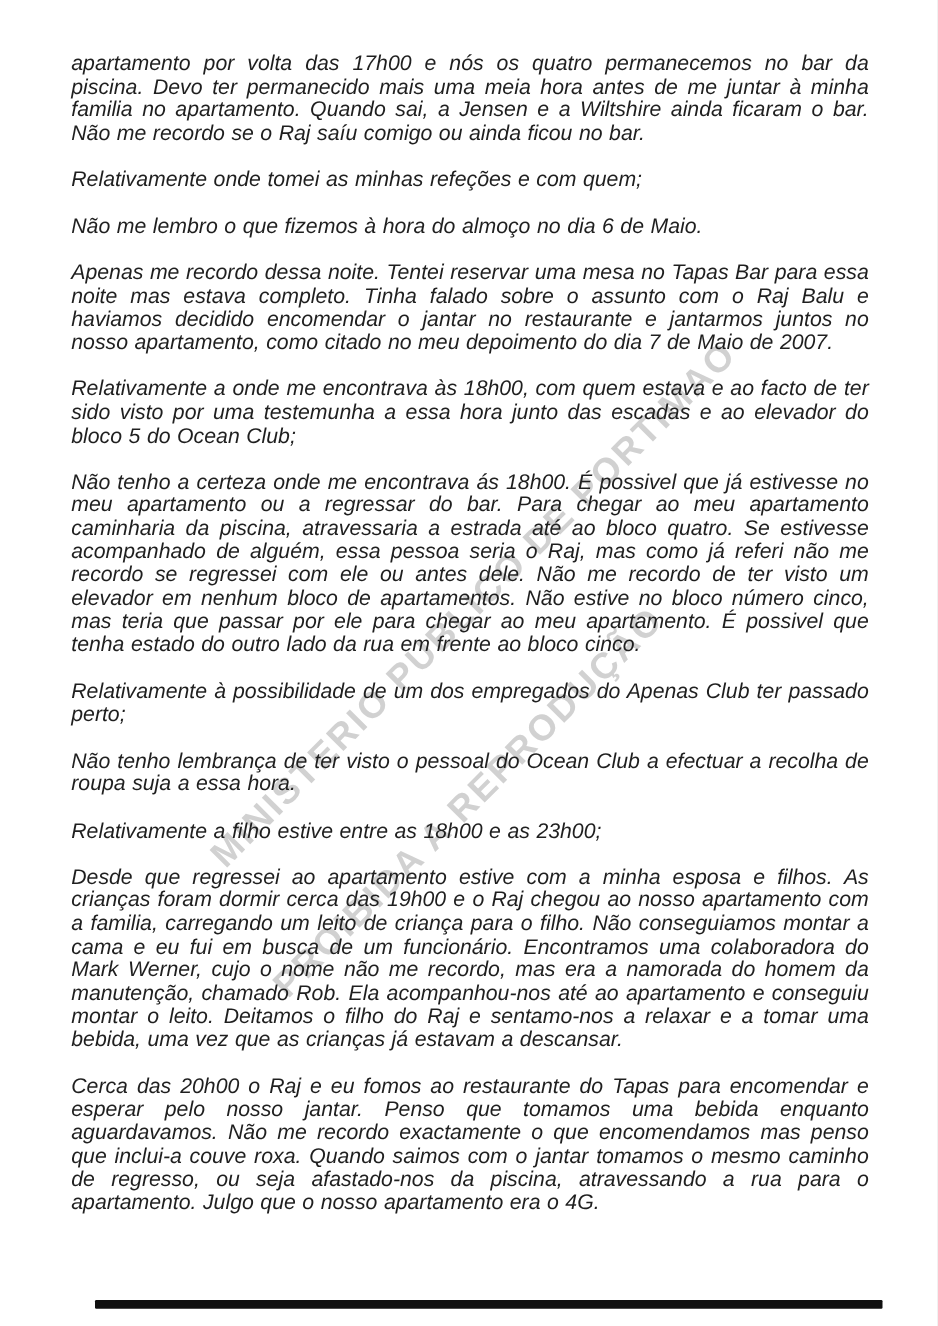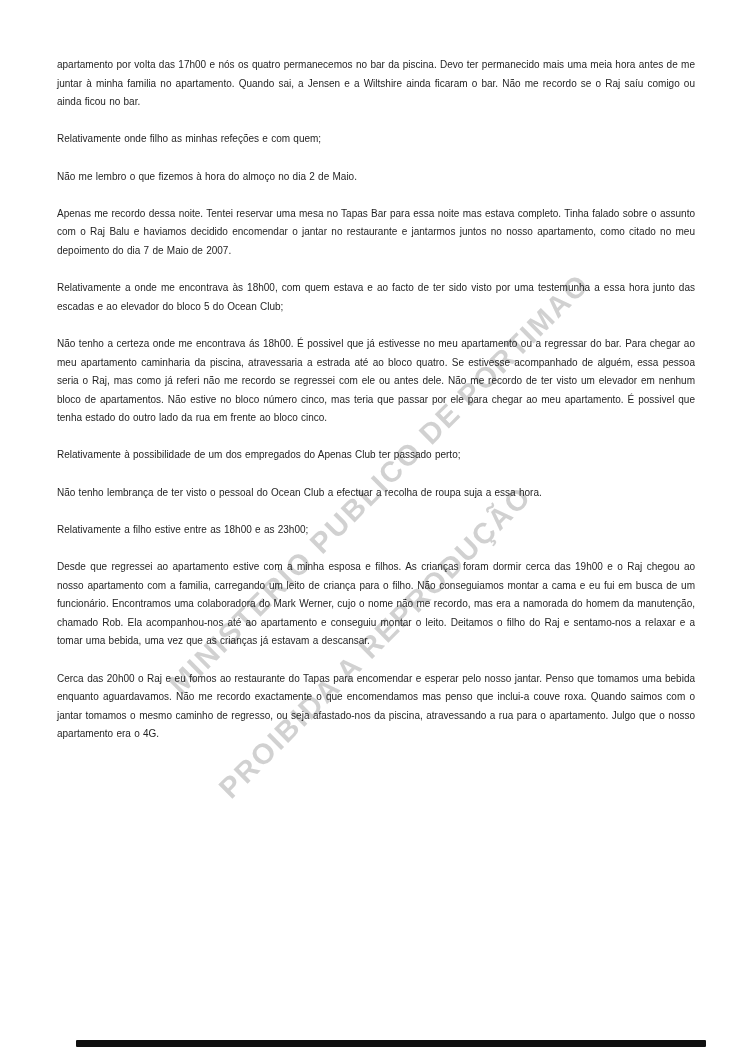--- a/index.html
+++ b/index.html
@@ -8,28 +8,29 @@
     width: 750px;
     height: 1061px;
     margin: 0 auto;
     background: #ffffff;
     overflow: hidden;
     font-family: "Liberation Sans", sans-serif;
   }
   .content {
     position: absolute;
     left: 57px;
-    top: 56px;
+    top: 42px;
     width: 638px;
     z-index: 2;
     color: #1f1f1f;
-    font-size: 10px;
+    font-size: 17px;
     line-height: 18.6px;
     text-align: justify;
     word-spacing: 0.5px;
+    font-style: italic;
   }
   .content p {
     margin: 0 0 18.6px 0;
     padding: 0;
   }
   .watermark-line {
     position: absolute;
     z-index: 1;
     font-size: 29px;
     font-weight: bold;
@@ -58,22 +59,22 @@
 </head>
 <body>
 
 <div class="page">
 
   <span class="watermark-line wm-line-1">MINISTERIO PUBLICO DE PORTIMAO</span>
   <span class="watermark-line wm-line-2">PROIBIDA A REPRODUÇÃO</span>
 
   <div class="content">
     <p>apartamento por volta das 17h00 e nós os quatro permanecemos no bar da piscina. Devo ter permanecido mais uma meia hora antes de me juntar à minha familia no apartamento. Quando sai, a Jensen e a Wiltshire ainda ficaram o bar. Não me recordo se o Raj saíu comigo ou ainda ficou no bar.</p>
-    <p>Relativamente onde filho as minhas refeções e com quem;</p>
-    <p>Não me lembro o que fizemos à hora do almoço no dia 2 de Maio.</p>
+    <p>Relativamente onde tomei as minhas refeções e com quem;</p>
+    <p>Não me lembro o que fizemos à hora do almoço no dia 6 de Maio.</p>
     <p>Apenas me recordo dessa noite. Tentei reservar uma mesa no Tapas Bar para essa noite mas estava completo. Tinha falado sobre o assunto com o Raj Balu e haviamos decidido encomendar o jantar no restaurante e jantarmos juntos no nosso apartamento, como citado no meu depoimento do dia 7 de Maio de 2007.</p>
     <p>Relativamente a onde me encontrava às 18h00, com quem estava e ao facto de ter sido visto por uma testemunha a essa hora junto das escadas e ao elevador do bloco 5 do Ocean Club;</p>
     <p>Não tenho a certeza onde me encontrava ás 18h00. É possivel que já estivesse no meu apartamento ou a regressar do bar. Para chegar ao meu apartamento caminharia da piscina, atravessaria a estrada até ao bloco quatro. Se estivesse acompanhado de alguém, essa pessoa seria o Raj, mas como já referi não me recordo se regressei com ele ou antes dele. Não me recordo de ter visto um elevador em nenhum bloco de apartamentos. Não estive no bloco número cinco, mas teria que passar por ele para chegar ao meu apartamento. É possivel que tenha estado do outro lado da rua em frente ao bloco cinco.</p>
     <p>Relativamente à possibilidade de um dos empregados do Apenas Club ter passado perto;</p>
     <p>Não tenho lembrança de ter visto o pessoal do Ocean Club a efectuar a recolha de roupa suja a essa hora.</p>
     <p>Relativamente a filho estive entre as 18h00 e as 23h00;</p>
     <p>Desde que regressei ao apartamento estive com a minha esposa e filhos. As crianças foram dormir cerca das 19h00 e o Raj chegou ao nosso apartamento com a familia, carregando um leito de criança para o filho. Não conseguiamos montar a cama e eu fui em busca de um funcionário. Encontramos uma colaboradora do Mark Werner, cujo o nome não me recordo, mas era a namorada do homem da manutenção, chamado Rob. Ela acompanhou-nos até ao apartamento e conseguiu montar o leito. Deitamos o filho do Raj e sentamo-nos a relaxar e a tomar uma bebida, uma vez que as crianças já estavam a descansar.</p>
     <p>Cerca das 20h00 o Raj e eu fomos ao restaurante do Tapas para encomendar e esperar pelo nosso jantar. Penso que tomamos uma bebida enquanto aguardavamos. Não me recordo exactamente o que encomendamos mas penso que inclui-a couve roxa. Quando saimos com o jantar tomamos o mesmo caminho de regresso, ou seja afastado-nos da piscina, atravessando a rua para o apartamento. Julgo que o nosso apartamento era o 4G.</p>
   </div>
 

